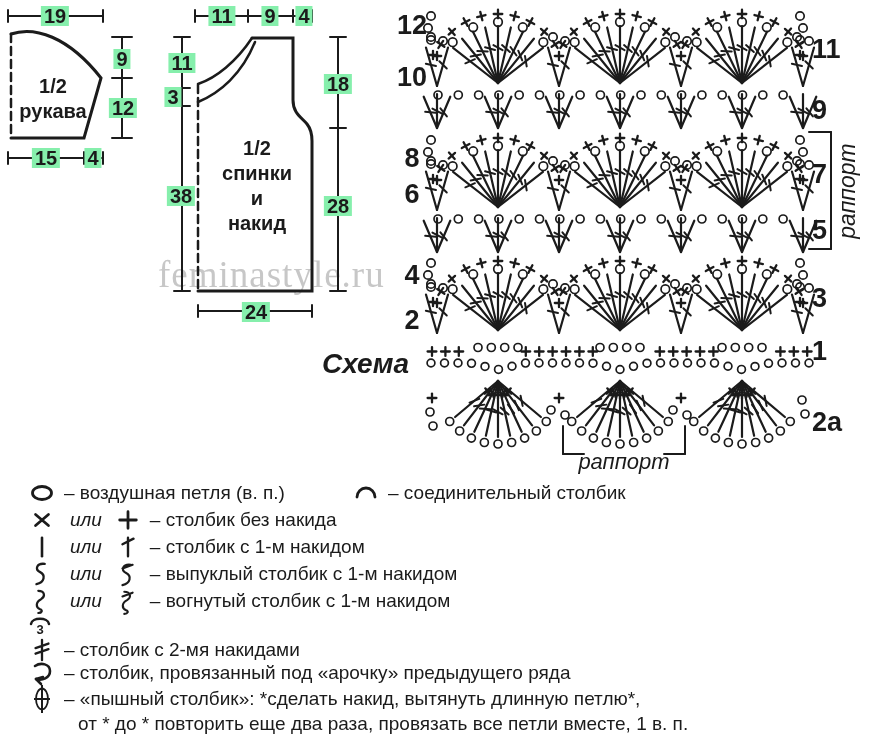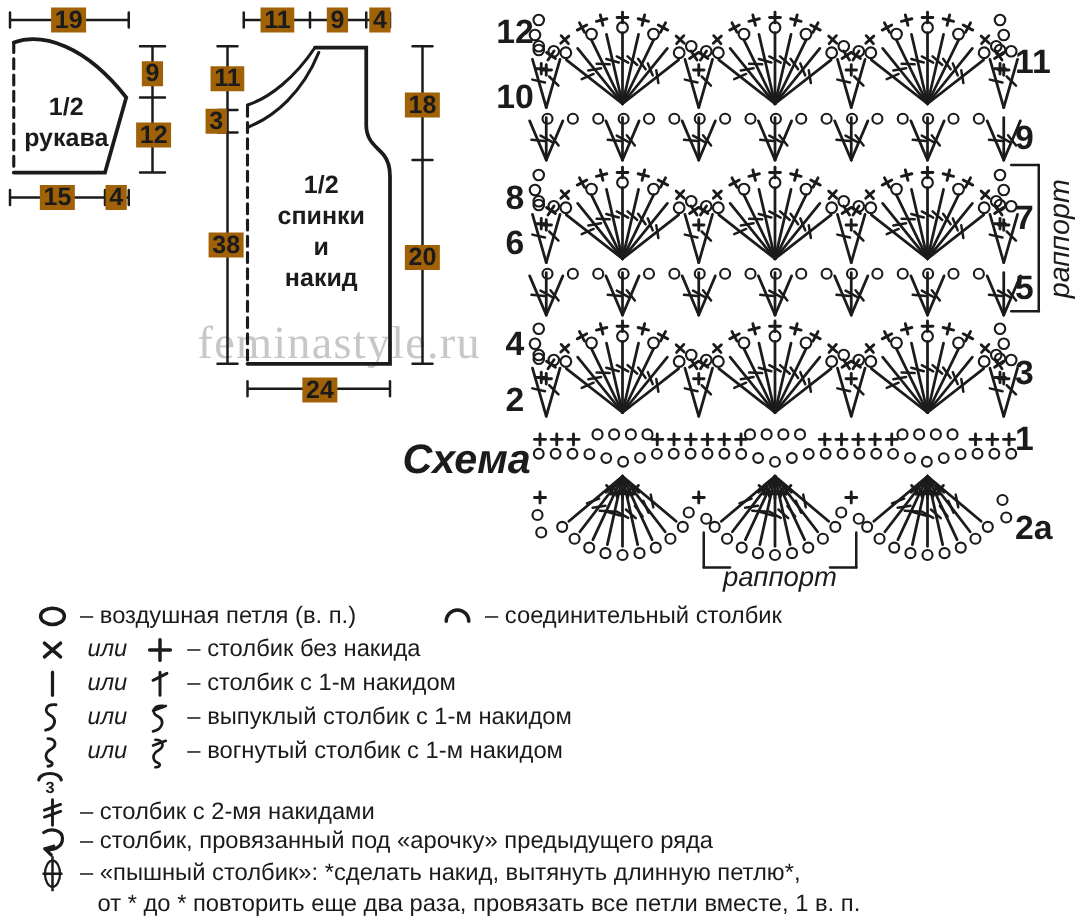--- a/index.html
+++ b/index.html
@@ -1,26 +1,26 @@
 <!DOCTYPE html>
 <html><head>
 <meta charset="utf-8">
 <style>
   html,body{margin:0;padding:0;background:#fff;}
   .page{position:relative;width:870px;height:737px;background:#ffffff;overflow:hidden;
         font-family:"Liberation Sans",sans-serif;color:#1b1b1b;}
   .abs{position:absolute;}
   svg{display:block;}
   .dim{position:absolute;transform:translate(-50%,-50%);font-size:20px;font-weight:700;
-       background:#a16207;padding:0 3px;line-height:1;white-space:nowrap;}
+       background:#86efac;padding:0 3px;line-height:1;white-space:nowrap;}
   .shape-label{position:absolute;transform:translate(-50%,-50%);font-weight:700;
        font-size:20px;text-align:center;line-height:1.25;white-space:nowrap;}
   .watermark{position:absolute;left:158px;top:253px;font-size:37px;color:#c7c7c7;
        letter-spacing:1px;font-weight:400;z-index:0;font-family:Liberation Serif, serif;}
-  .schema-title{position:absolute;left:322px;top:348px;font-size:33px;font-weight:700;
+  .schema-title{position:absolute;left:322px;top:348px;font-size:28px;font-weight:700;
        font-style:italic;white-space:nowrap;}
   .legend{position:absolute;left:0;top:0;width:870px;height:737px;}
   .leg-row{position:absolute;display:flex;align-items:center;height:28px;font-size:19px;white-space:nowrap;}
   .leg-row .txt{margin-left:6px;}
   .leg-row .conj{margin:0 10px 0 12px;font-style:italic;}
   .icon-slot{width:32px;display:flex;justify-content:center;align-items:center;}
 </style>
 </head>
 <body>
 
@@ -68,21 +68,21 @@
       <path d="M38,305 V317 M38,311 H152 M152,305 V317" stroke-width="2"></path>
     </g>
   </svg>
   <span class="dim" style="left:222px;top:16px">11</span>
   <span class="dim" style="left:270px;top:16px">9</span>
   <span class="dim" style="left:304px;top:16px">4</span>
   <span class="dim" style="left:182px;top:63px">11</span>
   <span class="dim" style="left:173px;top:97px">3</span>
   <span class="dim" style="left:181px;top:196px">38</span>
   <span class="dim" style="left:338px;top:84px">18</span>
-  <span class="dim" style="left:338px;top:206px">20</span>
+  <span class="dim" style="left:338px;top:206px">28</span>
   <span class="dim" style="left:256px;top:312px">24</span>
   <div class="shape-label" style="left:257px;top:186px">
     <div>1/2</div>
     <div>спинки</div>
     <div>и</div>
     <div>накид</div>
   </div>
 
   <div class="schema-title">Схема</div>
 

